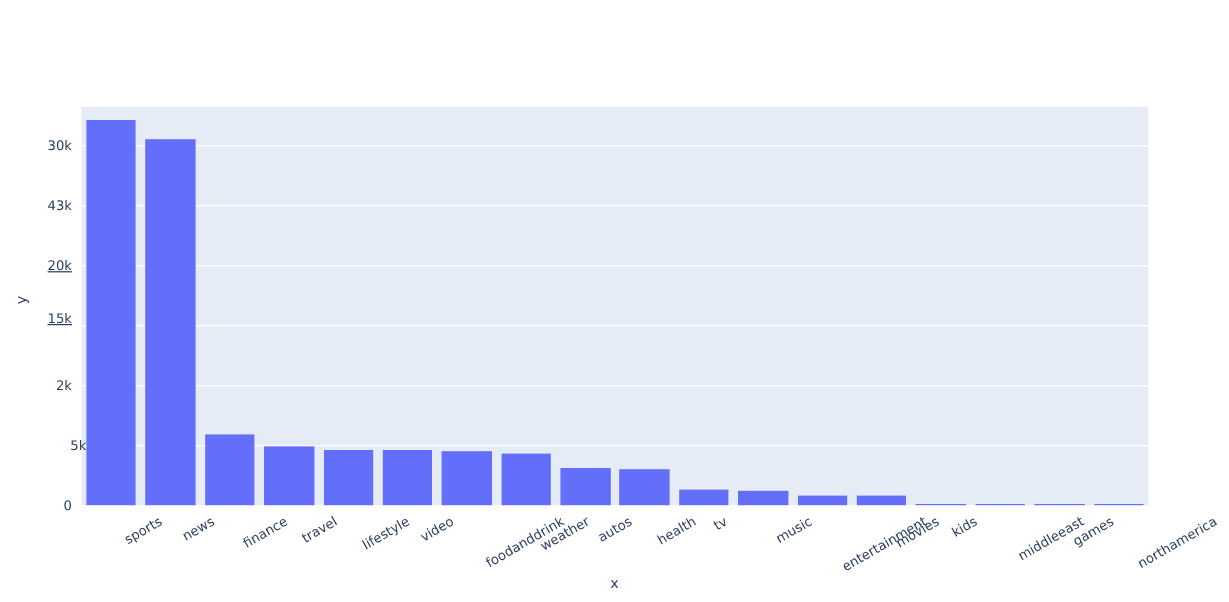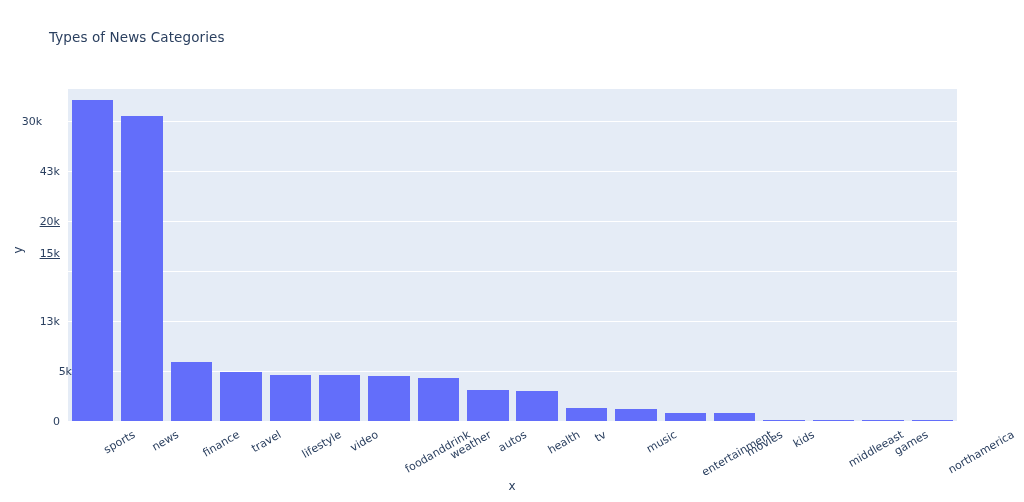--- a/index.html
+++ b/index.html
@@ -116,21 +116,20 @@
     text-align: center;
     font-size: 12px;
     color: #2a3f5f;
   }
 </style>
 </head>
 <body>
 
 <div id="chart-root" style="background: rgb(255, 255, 255);">
 
-  <div id="chart-title">Types of News Categories</div>
 
   <div id="plot-area" style="background: rgb(229, 236, 246);">
     <div id="grid-layer">
         <div class="gridline" style="top: 282px;"></div>
         <div class="gridline" style="top: 232px;"></div>
         <div class="gridline" style="top: 182px;"></div>
         <div class="gridline" style="top: 132px;"></div>
         <div class="gridline" style="top: 82px;"></div>
         <div class="gridline" style="top: 32px;"></div>
       </div>
@@ -152,25 +151,25 @@
         <div class="bar" title="kids: 150" style="left: 695.396px; width: 41.4867px; height: 1.5px; background: rgb(99, 110, 250);"></div>
         <div class="bar" title="middleeast: 40" style="left: 744.784px; width: 41.4867px; height: 1px; background: rgb(99, 110, 250);"></div>
         <div class="bar" title="games: 30" style="left: 794.173px; width: 41.4867px; height: 1px; background: rgb(99, 110, 250);"></div>
         <div class="bar" title="northamerica: 20" style="left: 843.562px; width: 41.4867px; height: 1px; background: rgb(99, 110, 250);"></div>
       </div>
   </div>
 
   <div id="ytick-layer">
       <div class="ytick-inner" style="left: 4px; top: 415.5px;">0</div>
       <div class="ytick-inner" style="left: 16px; top: 365.5px;">5k</div>
-      <div class="ytick-inner" style="left: 4px; top: 315.5px;">13k</div>
-      <div class="ytick-inner" style="left: 4px; top: 248px; text-decoration: underline;">15k</div>
+      <div class="ytick-inner" style="left: 4px; top: 315.5px;">2k</div>
+      <div class="ytick-inner" style="left: 4px; top: 260px; text-decoration: underline;">15k</div>
       <div class="ytick-inner" style="left: 4px; top: 215.5px; text-decoration: underline;">20k</div>
       <div class="ytick-inner" style="left: 4px; top: 165.5px;">43k</div>
-      <div class="ytick-inner" style="left: 4px; top: 115.5px; text-align: center;">30k</div>
+      <div class="ytick-inner" style="left: 4px; top: 115.5px;">30k</div>
     </div>
 
   <div id="ylabel">y</div>
 
   <div id="xtick-layer">
       <div class="xtick" style="left: 96.6944px; top: 428px;">sports</div>
       <div class="xtick" style="left: 146.083px; top: 428px;">news</div>
       <div class="xtick" style="left: 195.472px; top: 428px;">finance</div>
       <div class="xtick" style="left: 244.861px; top: 428px;">travel</div>
       <div class="xtick" style="left: 294.25px; top: 428px;">lifestyle</div>

